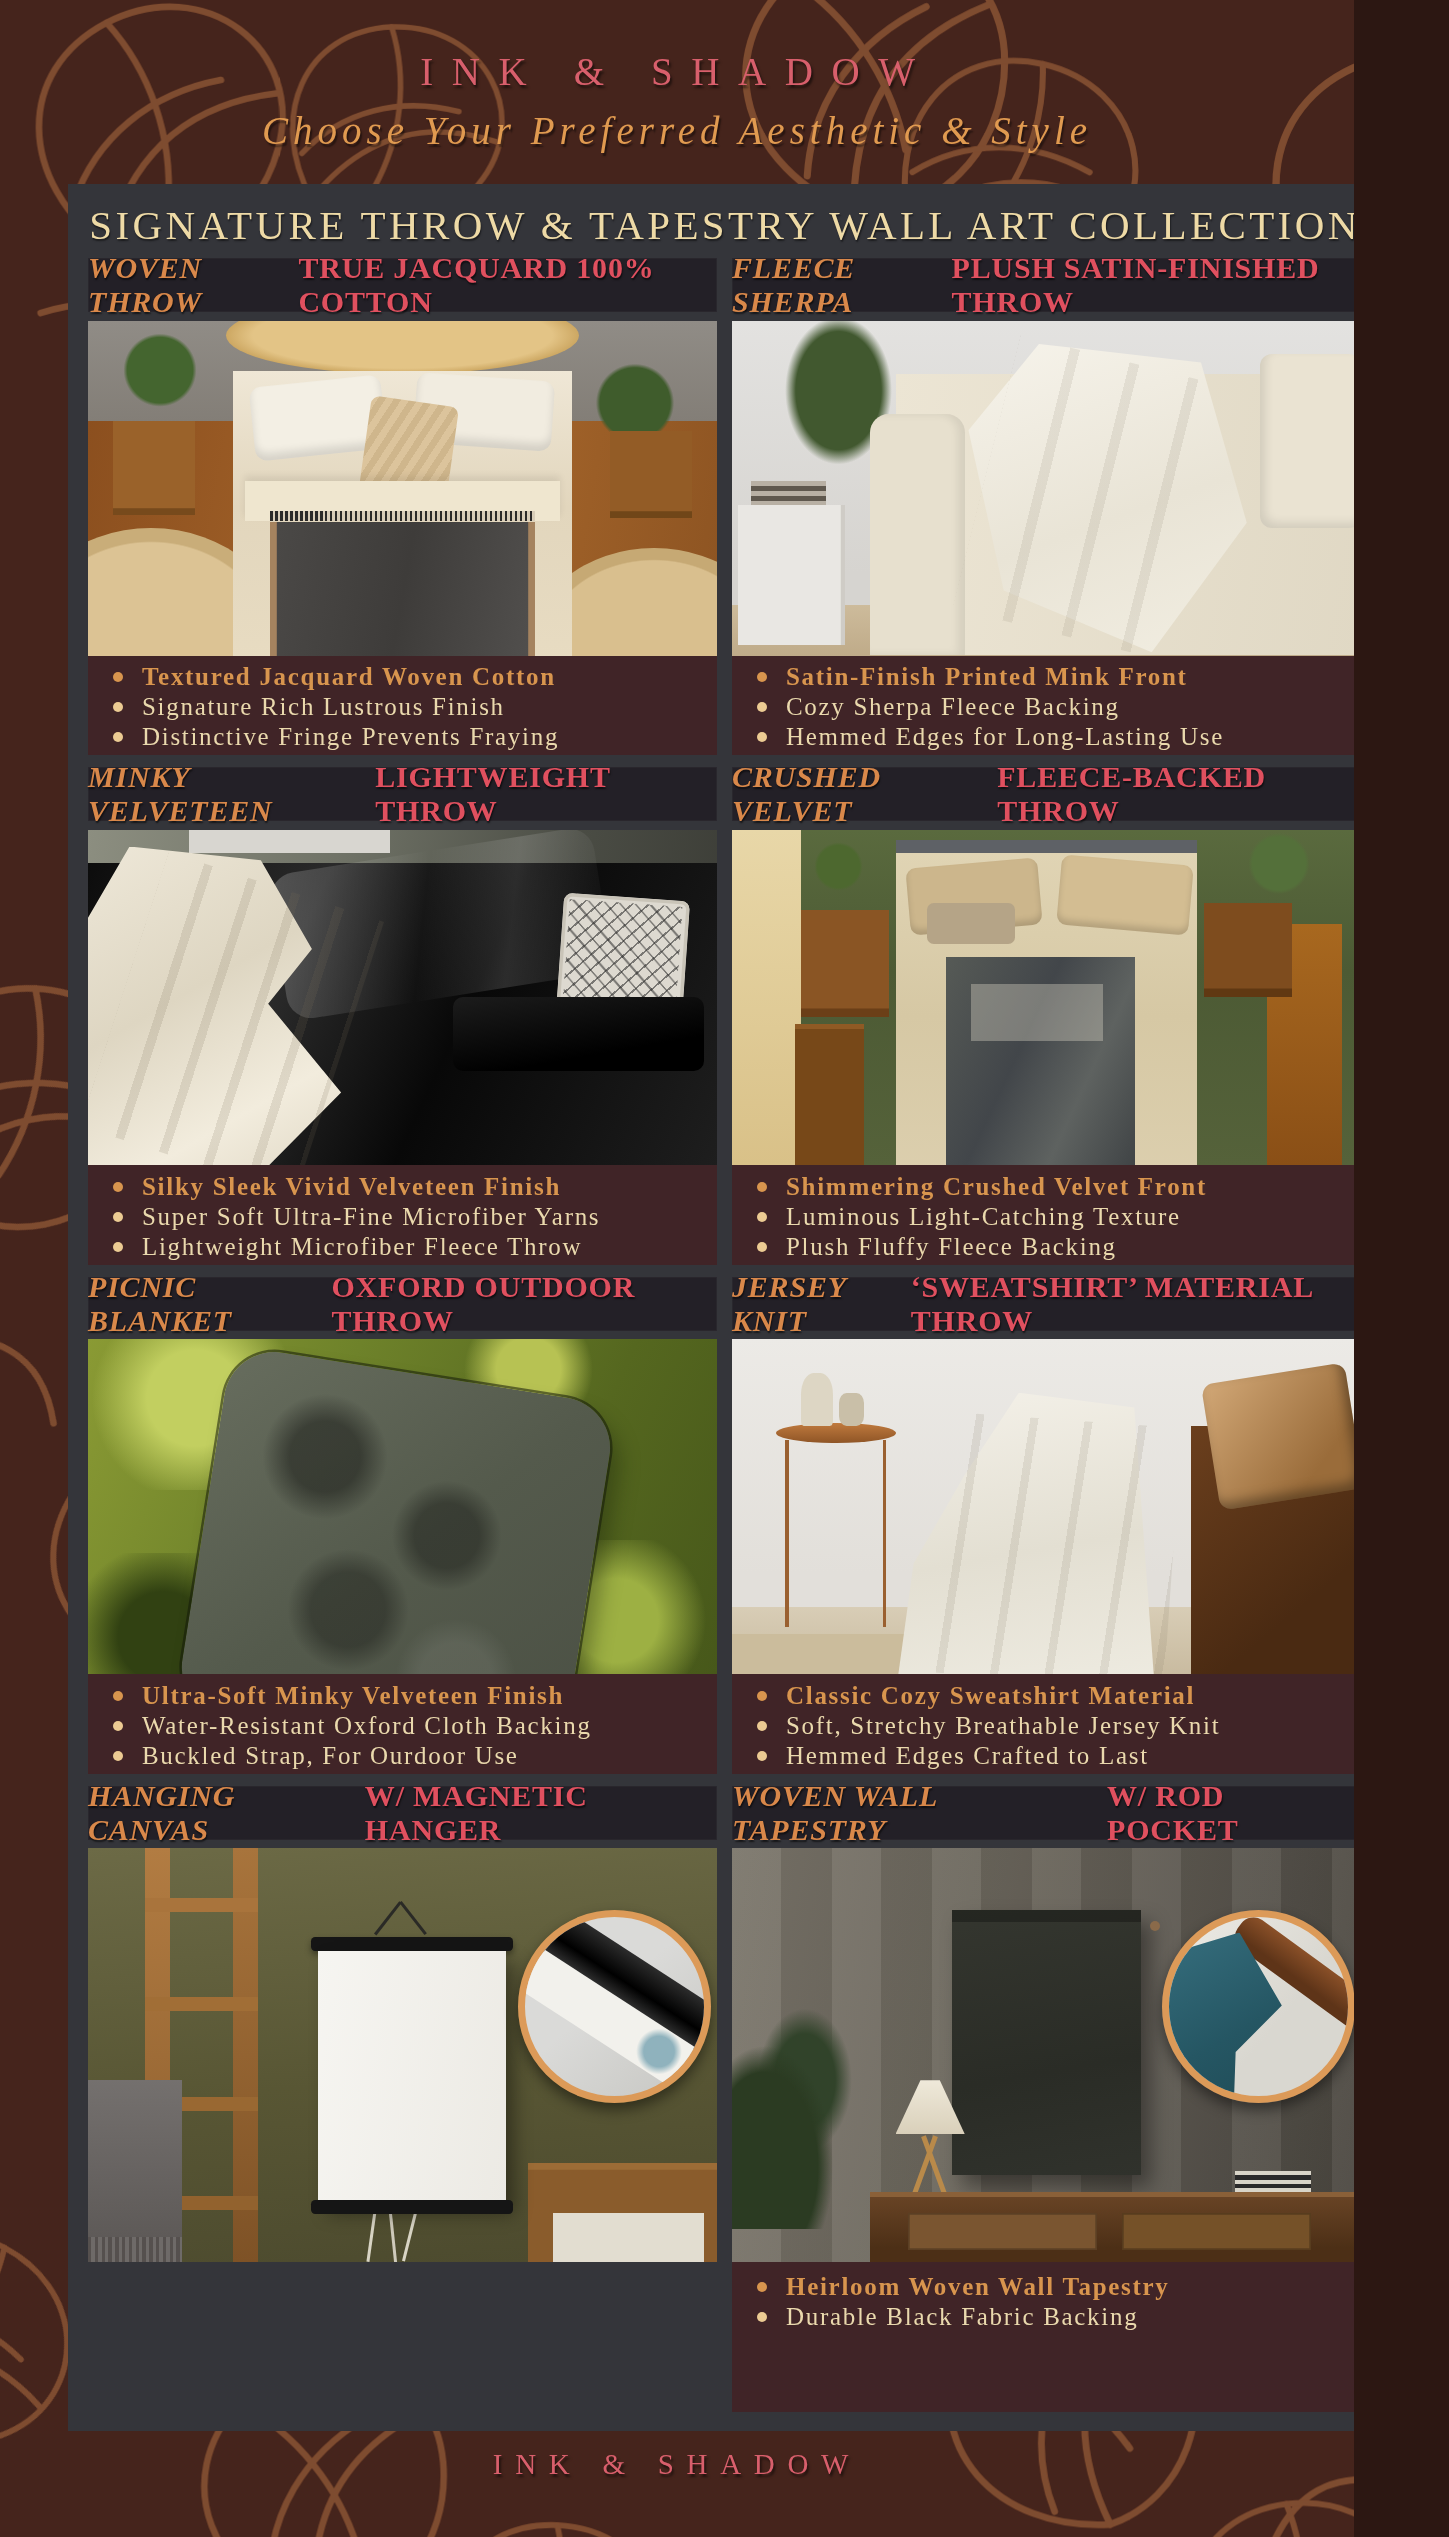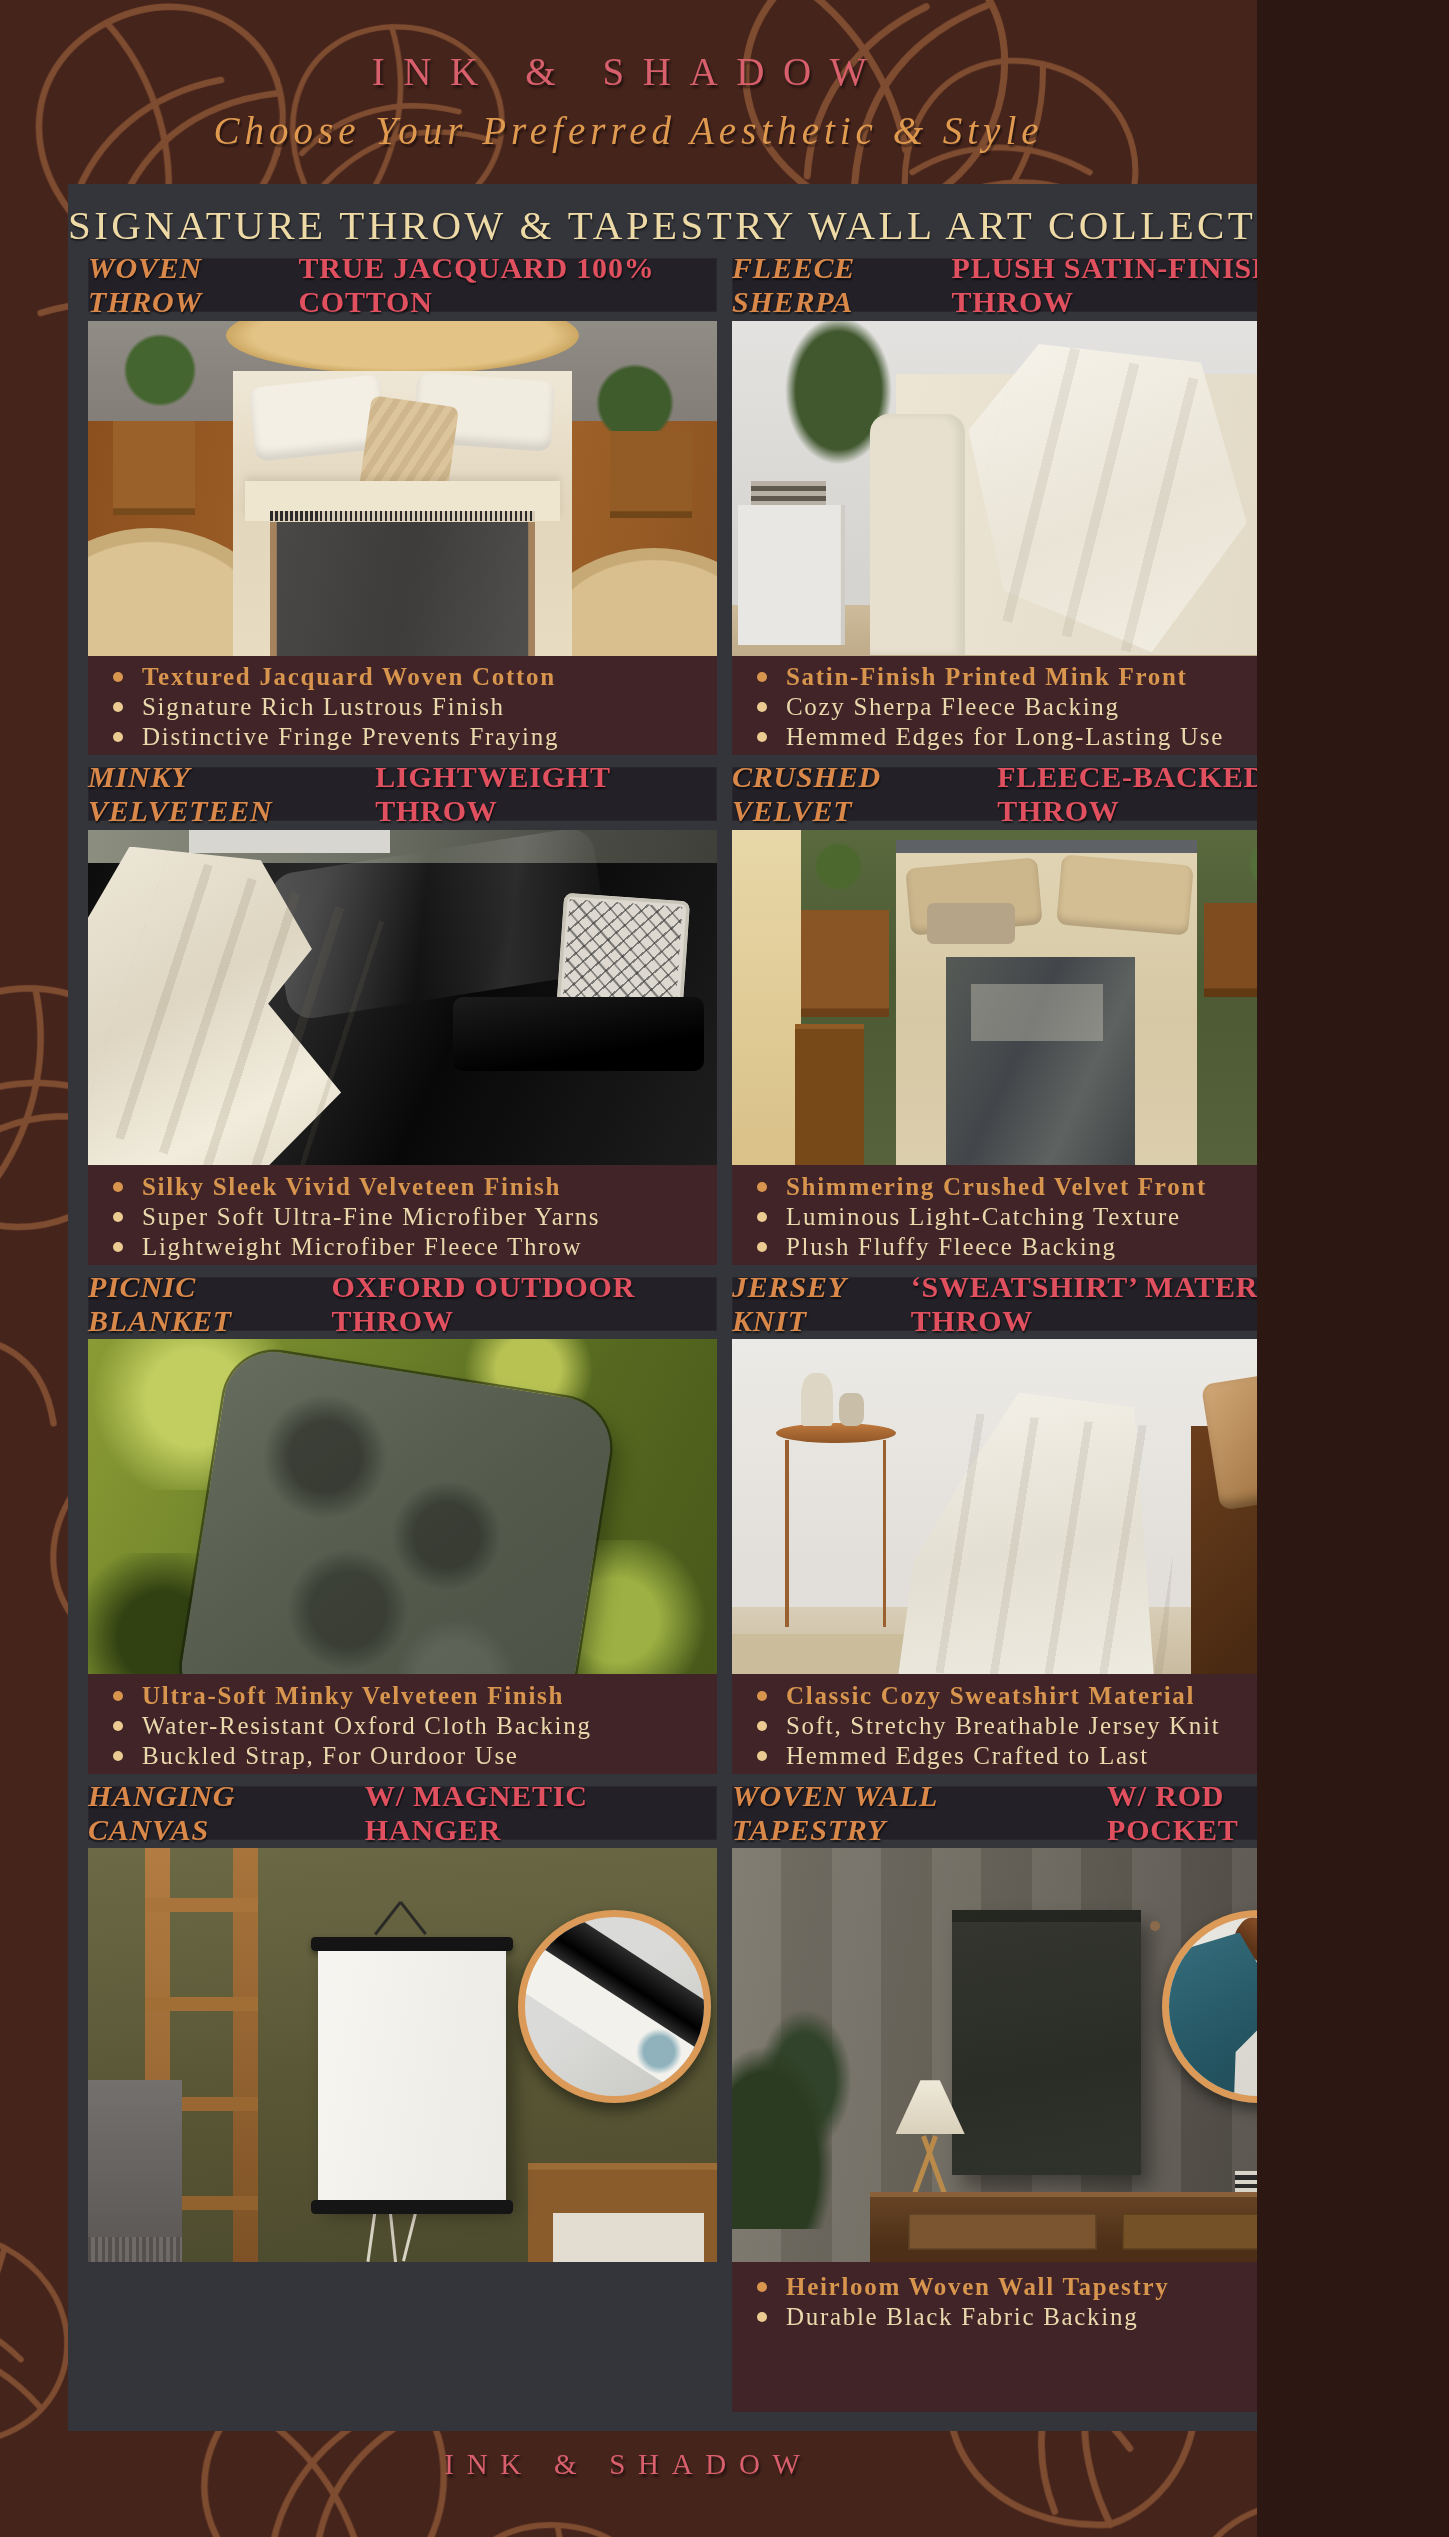--- a/index.html
+++ b/index.html
@@ -1,32 +1,32 @@
 <!DOCTYPE html>
 <html style="font-size:13.5px"><head>
 <meta charset="utf-8">
 <style>
   html,body{margin:0;padding:0;background:#2c1712;}
-  .page{position:relative;width:1257px;height:2538px;background:#45241c;overflow:hidden;
+  .page{position:relative;width:1354px;height:2538px;background:#45241c;overflow:hidden;
         font-family:"Liberation Serif", serif;}
   .floral{position:absolute;inset:0;pointer-events:none;}
 
   
   .brand-title{position:absolute;top:49px;left:0;width:100%;margin:0;text-align:center;
     font-size:39px;font-weight:400;letter-spacing:18.6px;color:#d85f6c;
     text-shadow:1.7px 2.5px 2.5px rgba(0,0,0,.55);}
   .tagline{position:absolute;top:108px;left:0;width:100%;margin:0;text-align:center;
     font-style:italic;font-size:39px;letter-spacing:5px;color:#e09a50;
     text-shadow:1.7px 2.5px 1.7px rgba(0,0,0,.45);}
   .footer-brand{position:absolute;top:2448px;left:0;width:100%;margin:0;text-align:center;
     font-size:29px;letter-spacing:12.7px;color:#d85f6c;text-shadow:1.7px 2.5px 2.5px rgba(0,0,0,.55);}
 
   
   .panel{position:absolute;left:68px;top:184px;width:1314px;height:2247px;background:#34353a;}
-  .collection-title{margin:0;position:absolute;top:17px;left:0;width:100%;text-align:left;
+  .collection-title{margin:0;position:absolute;top:17px;left:0;width:100%;text-align:center;
     font-size:41px;font-weight:400;letter-spacing:3.4px;color:#eedaa6;
     text-shadow:0.8px 1.7px 1.7px rgba(0,0,0,.5);}
   .grid{position:absolute;left:20px;top:74px;width:1274px;
     display:grid;grid-template-columns:629px 629px;column-gap:15px;row-gap:12px;}
 
   
   .card{display:flex;flex-direction:column;}
   .strip{height:54px;margin-bottom:8.5px;background:#232027;display:flex;align-items:center;
     justify-content:center;gap:12px;box-shadow:inset 0 0 0 0.8px rgba(255,255,255,.04);}
   .ptype{font-style:italic;font-weight:700;font-size:30px;letter-spacing:0.8px;color:#d9884a;

